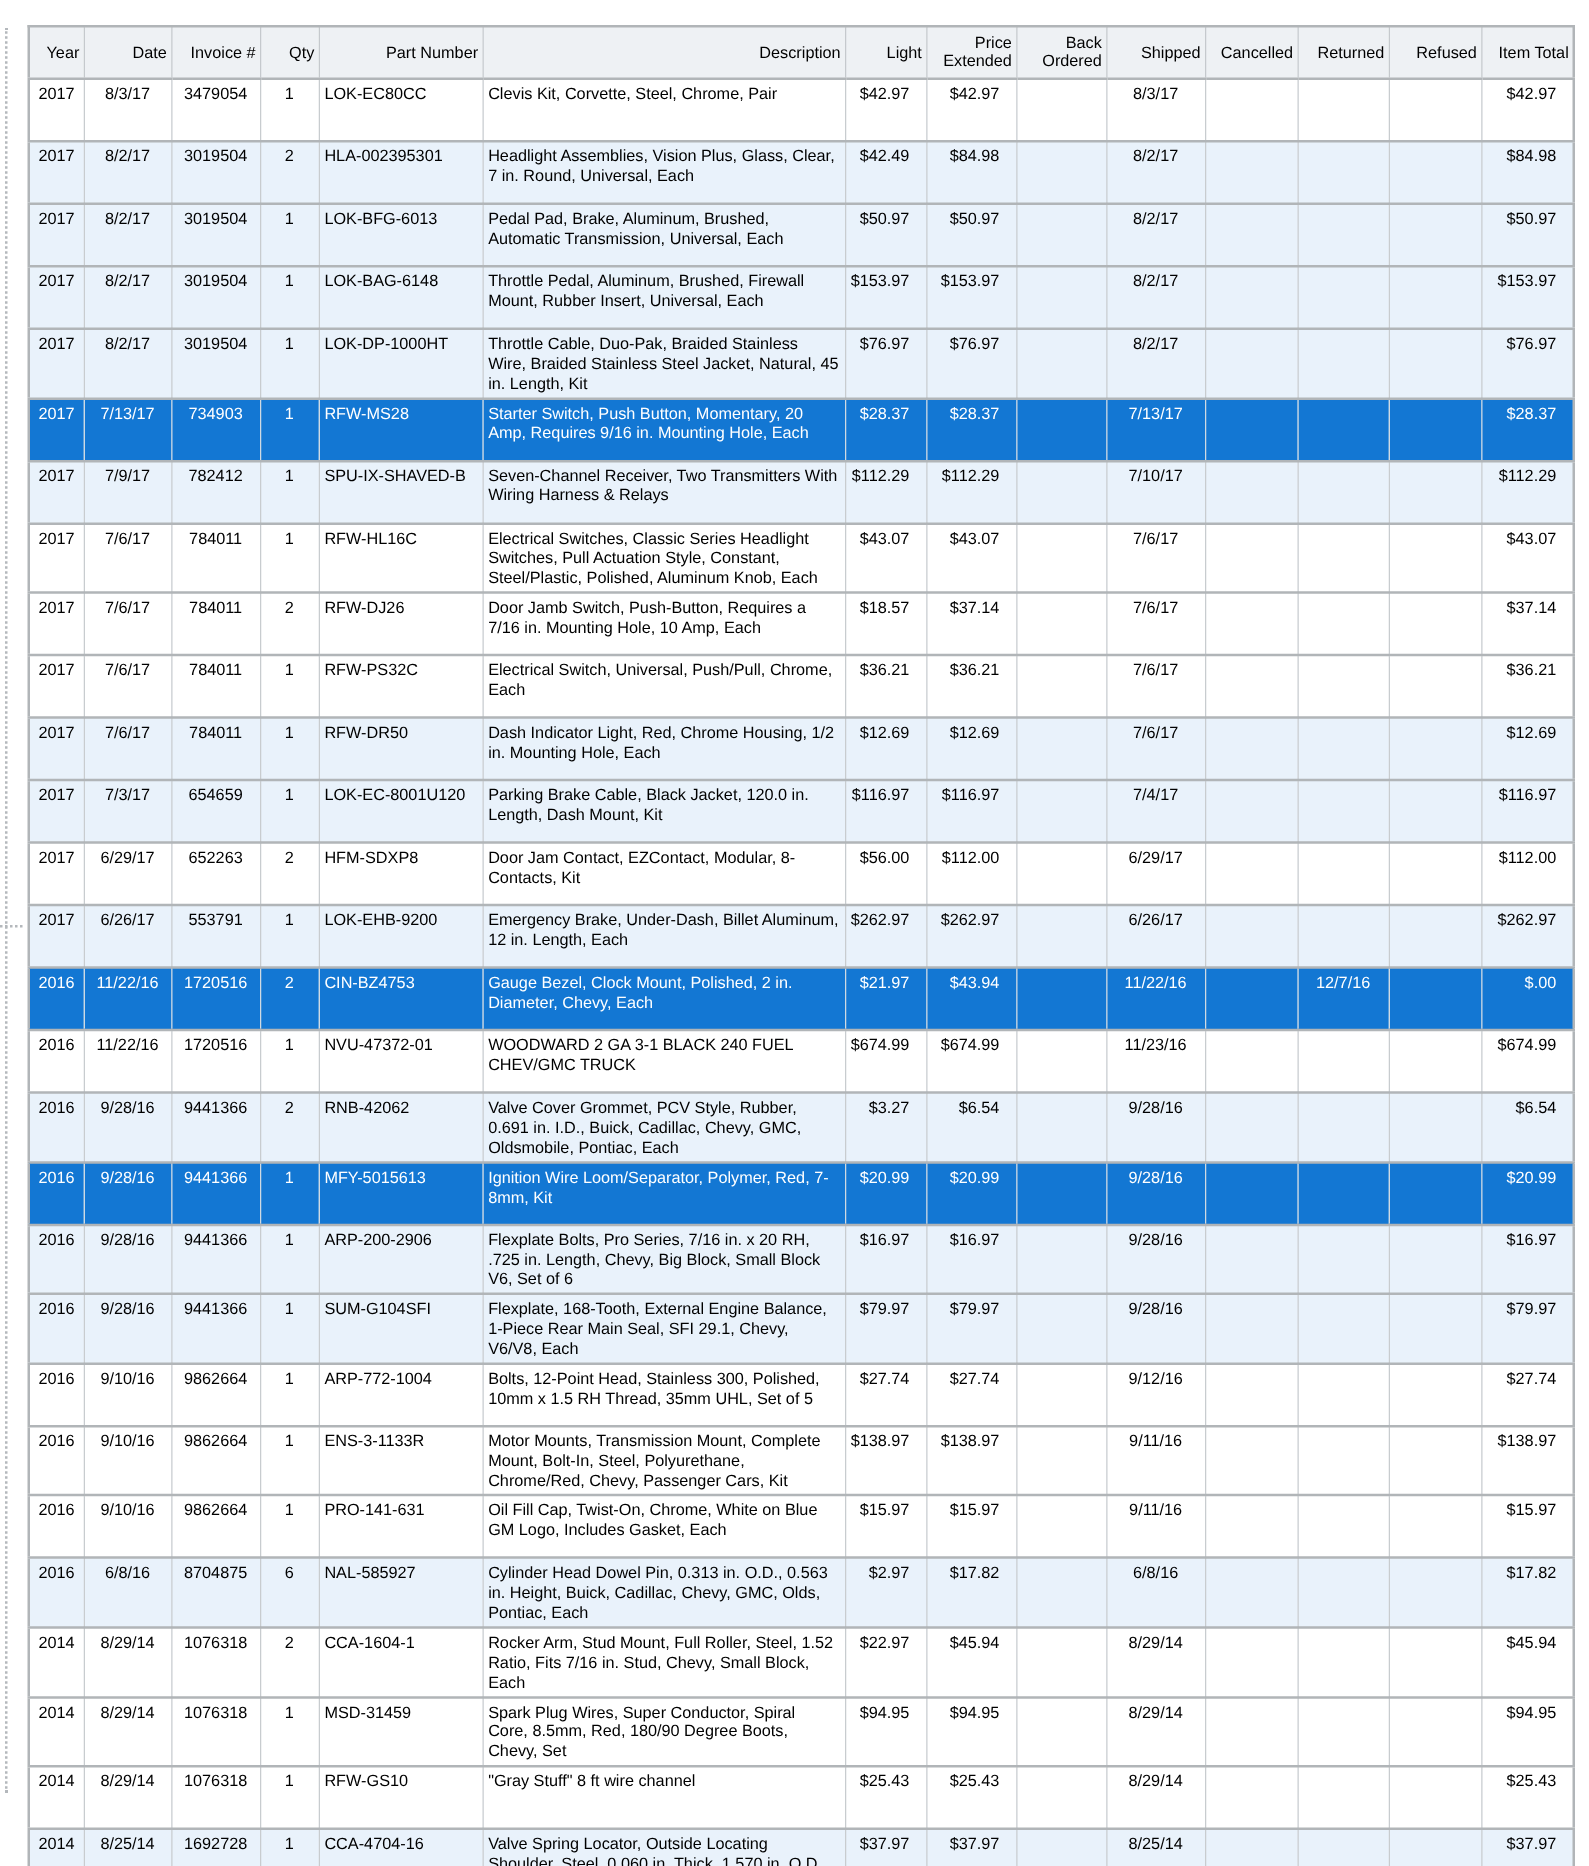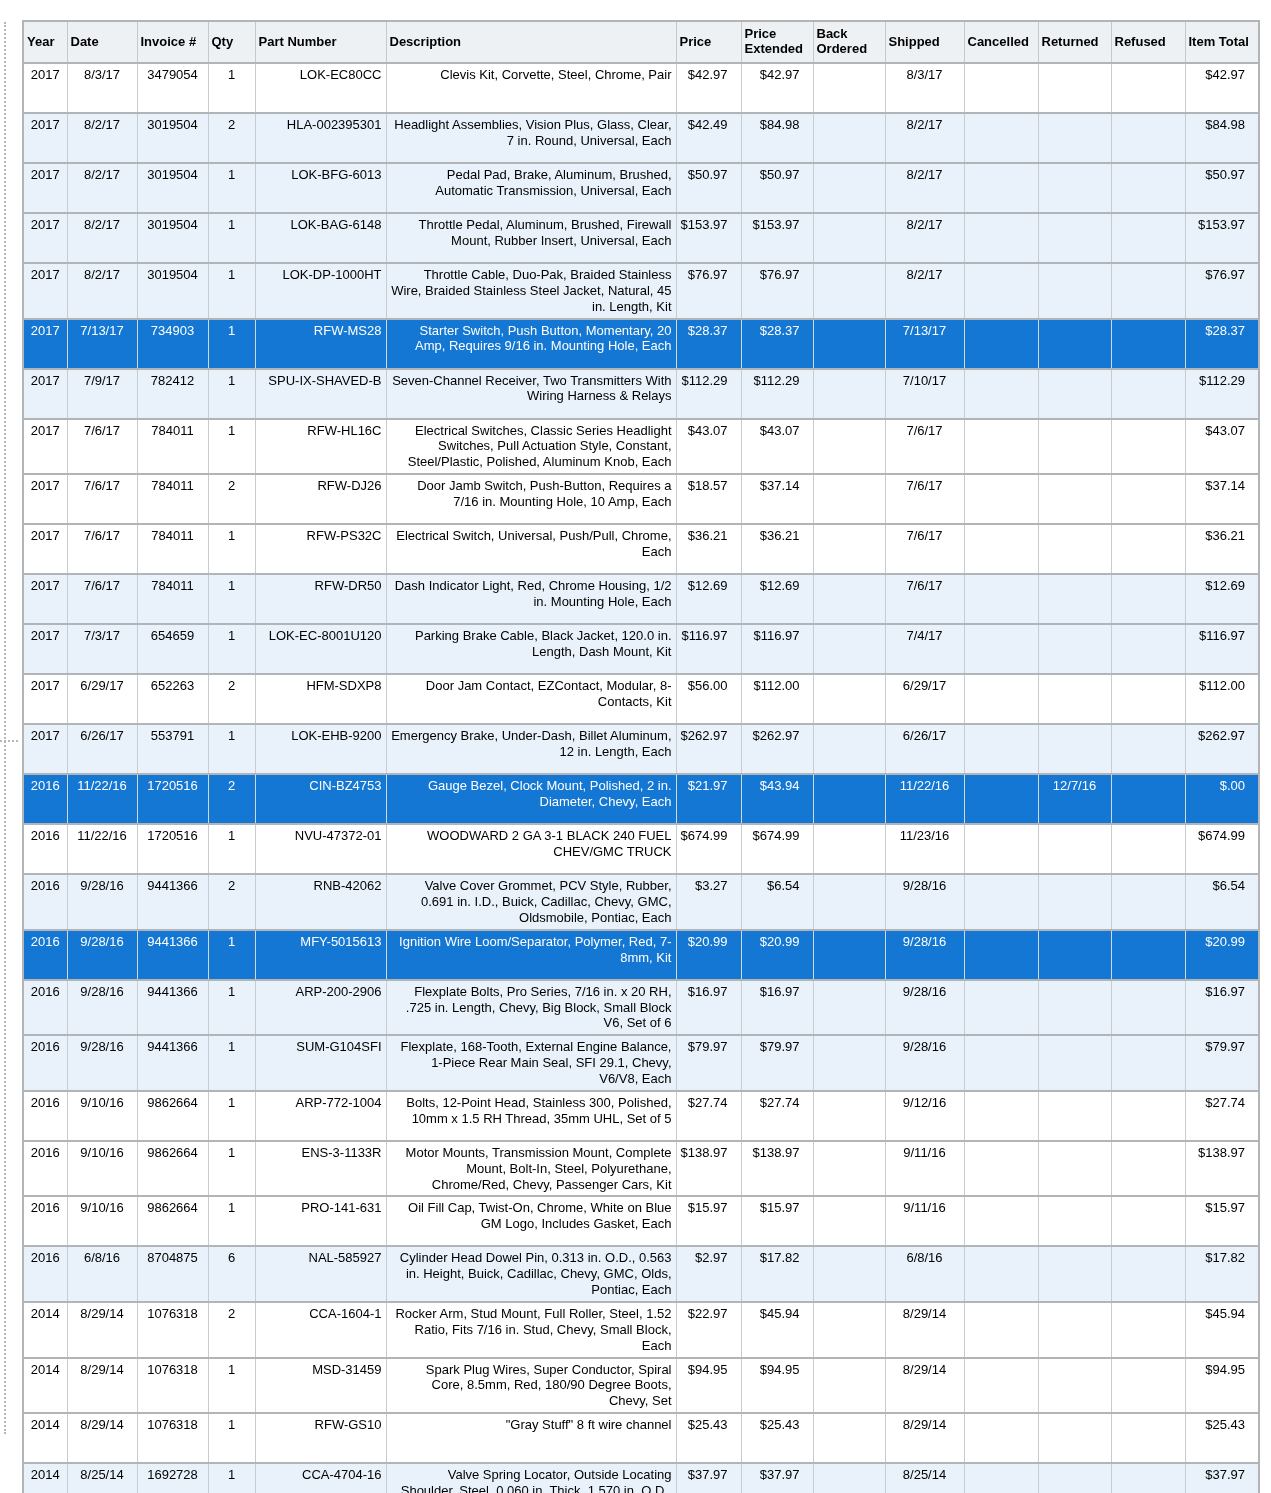--- a/index.html
+++ b/index.html
@@ -16,32 +16,32 @@
   .ruler-h{position:absolute;left:0px;top:740px;width:18px;height:0;
     border-top:2px dotted #b4b8bc;}
 
   table.grid{
     border-collapse:collapse;table-layout:fixed;width:1236px;
     border:2px solid #b1b5b8;
     font-size:13px;
   }
   table.grid th{
     background:var(--header-bg,#eef1f4);
-    font-weight:bold;height:36px;text-align:left;vertical-align:middle;
+    font-weight:normal;height:36px;text-align:right;vertical-align:middle;
     border:1px solid #c5c9cd;border-bottom:2px solid #b1b5b8;
     padding:2px 3px;line-height:1.15;
   }
   table.grid td{
     border:1px solid #c8cccf;
     vertical-align:top;padding:3px 4px;height:42px;
     text-align:center;line-height:1.22;word-wrap:break-word;
   }
   table.grid tbody tr{border-top:2px solid #b1b5b8;}
   table.grid td:nth-child(5),
-  table.grid td:nth-child(6){text-align:right;}
+  table.grid td:nth-child(6){text-align:left;}
   table.grid td:nth-child(7),
   table.grid td:nth-child(8),
   table.grid td:nth-child(14){text-align:right;padding-right:13px;}
   tr.white{background:#ffffff;}
   tr.alt{background:var(--alt-bg,#e9f2fb);}
   tr.selected{background:var(--sel-bg,#1377d3);color:#ffffff;}
   tr.selected td{border-color:#cfd9e2;}
 </style>
 </head>
 <body>
@@ -68,21 +68,21 @@
         <col style="width:74px">
     </colgroup>
     <thead>
       <tr id="head-row">
           <th>Year</th>
           <th>Date</th>
           <th>Invoice #</th>
           <th>Qty</th>
           <th>Part Number</th>
           <th>Description</th>
-          <th>Price</th>
+          <th>Light</th>
           <th>Price Extended</th>
           <th>Back Ordered</th>
           <th>Shipped</th>
           <th>Cancelled</th>
           <th>Returned</th>
           <th>Refused</th>
           <th>Item Total</th>
         </tr>
     </thead>
     <tbody id="table-body">

